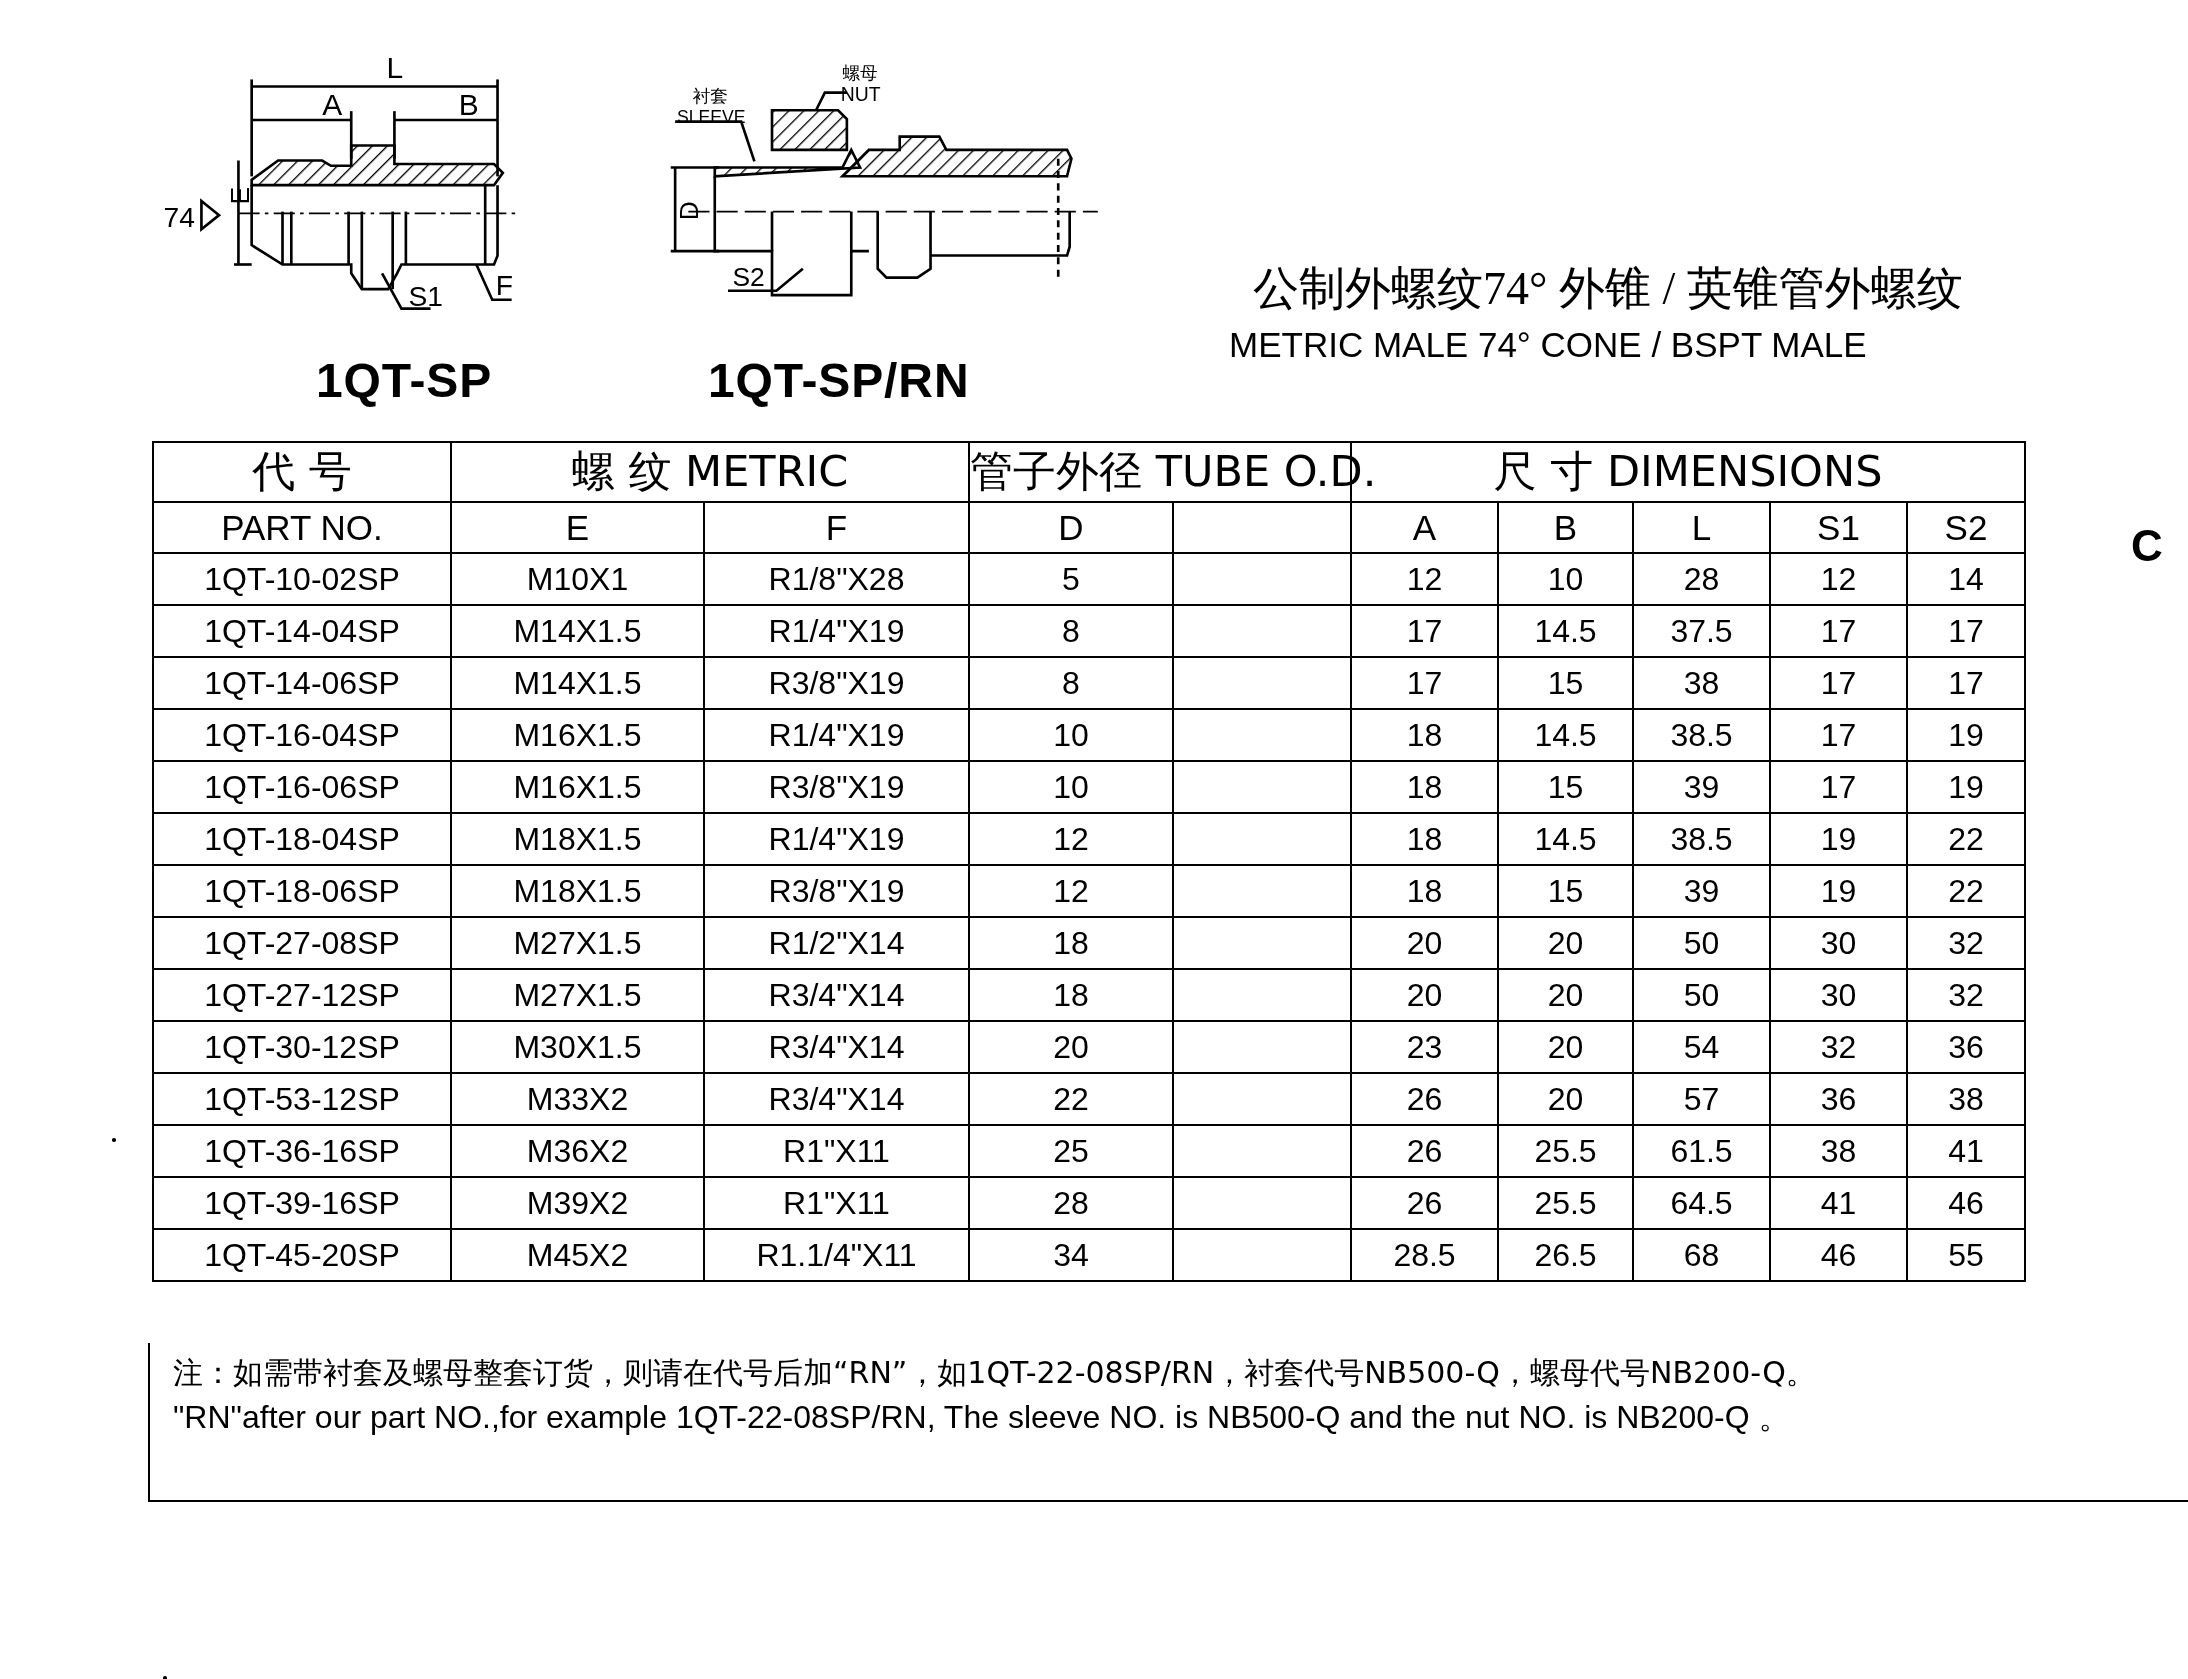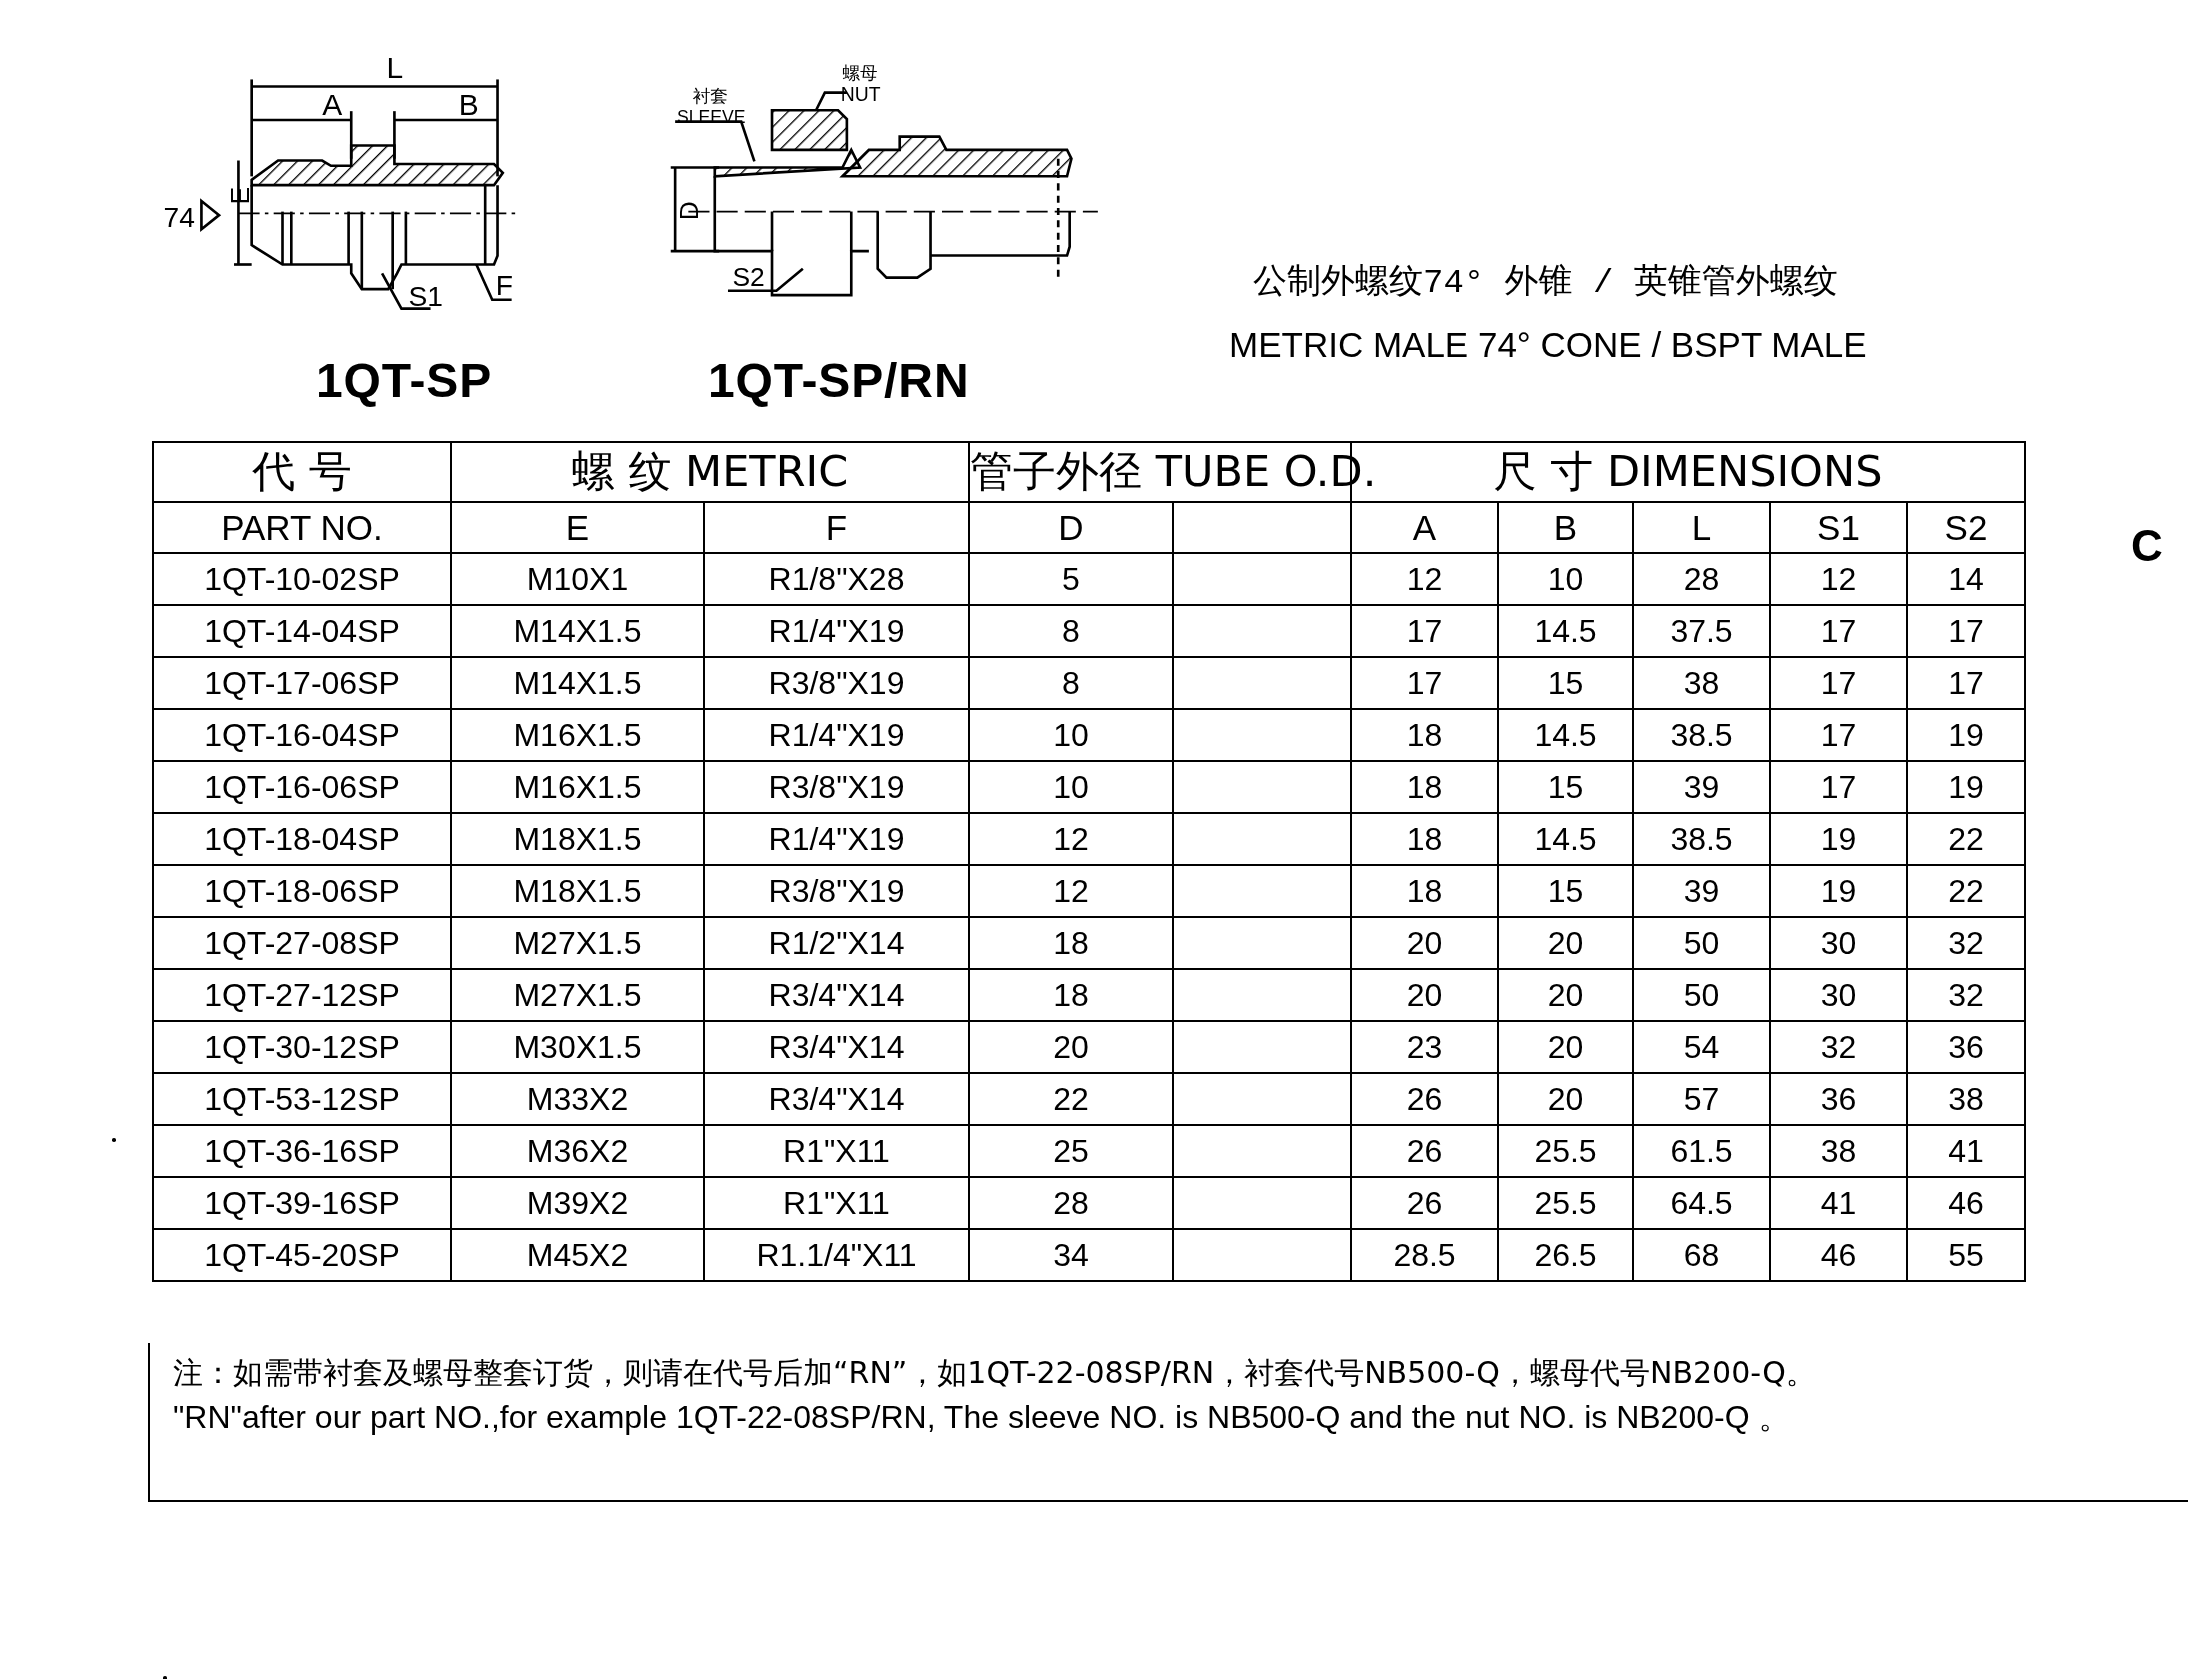--- a/index.html
+++ b/index.html
@@ -1,20 +1,20 @@
 <!DOCTYPE html>
 <html style="font-size:14px"><head>
 <meta charset="utf-8">
 <style>
   html, body { margin:0; padding:0; background:#ffffff; }
   body { width:2189px; height:1680px; position:relative; overflow:hidden;
          font-family:"Liberation Sans", "DejaVu Sans", sans-serif; color:#000; }
   .drawing { position:absolute; }
   .model-title { position:absolute; font-weight:bold; font-size:48px; letter-spacing:0.9px; }
-  .spec-cn { position:absolute; left:1253px; top:258px; font-size:34px; font-family:Liberation Mono, monospace; }
+  .spec-cn { position:absolute; left:1253px; top:258px; font-size:46px; font-family:Liberation Serif, serif; }
   .spec-en { position:absolute; left:1229px; top:325px; font-size:35px; }
   .side-letter { position:absolute; left:2131px; top:521px; font-size:44px; font-weight:bold; }
 
   table.spec { position:absolute; left:152px; top:441px; border-collapse:collapse;
                table-layout:fixed; width:1872px; }
   table.spec td { border:2.6px solid #000; text-align:center; vertical-align:middle;
                   font-size:32px; padding:0; height:50px; white-space:nowrap; }
   table.spec tr.h1 td { height:50px; font-size:43px; }
   table.spec tr.h2 td { height:49px; font-size:35px; }
   table.spec td.cn { font-family:"DejaVu Sans", sans-serif; }
@@ -169,21 +169,21 @@
         <td>R1/4"X19</td>
         <td>8</td>
         <td></td>
         <td>17</td>
         <td>14.5</td>
         <td>37.5</td>
         <td>17</td>
         <td>17</td>
       </tr>
       <tr>
-        <td>1QT-17-06SP</td>
+        <td>1QT-14-06SP</td>
         <td>M14X1.5</td>
         <td>R3/8"X19</td>
         <td>8</td>
         <td></td>
         <td>17</td>
         <td>15</td>
         <td>38</td>
         <td>17</td>
         <td>17</td>
       </tr>

